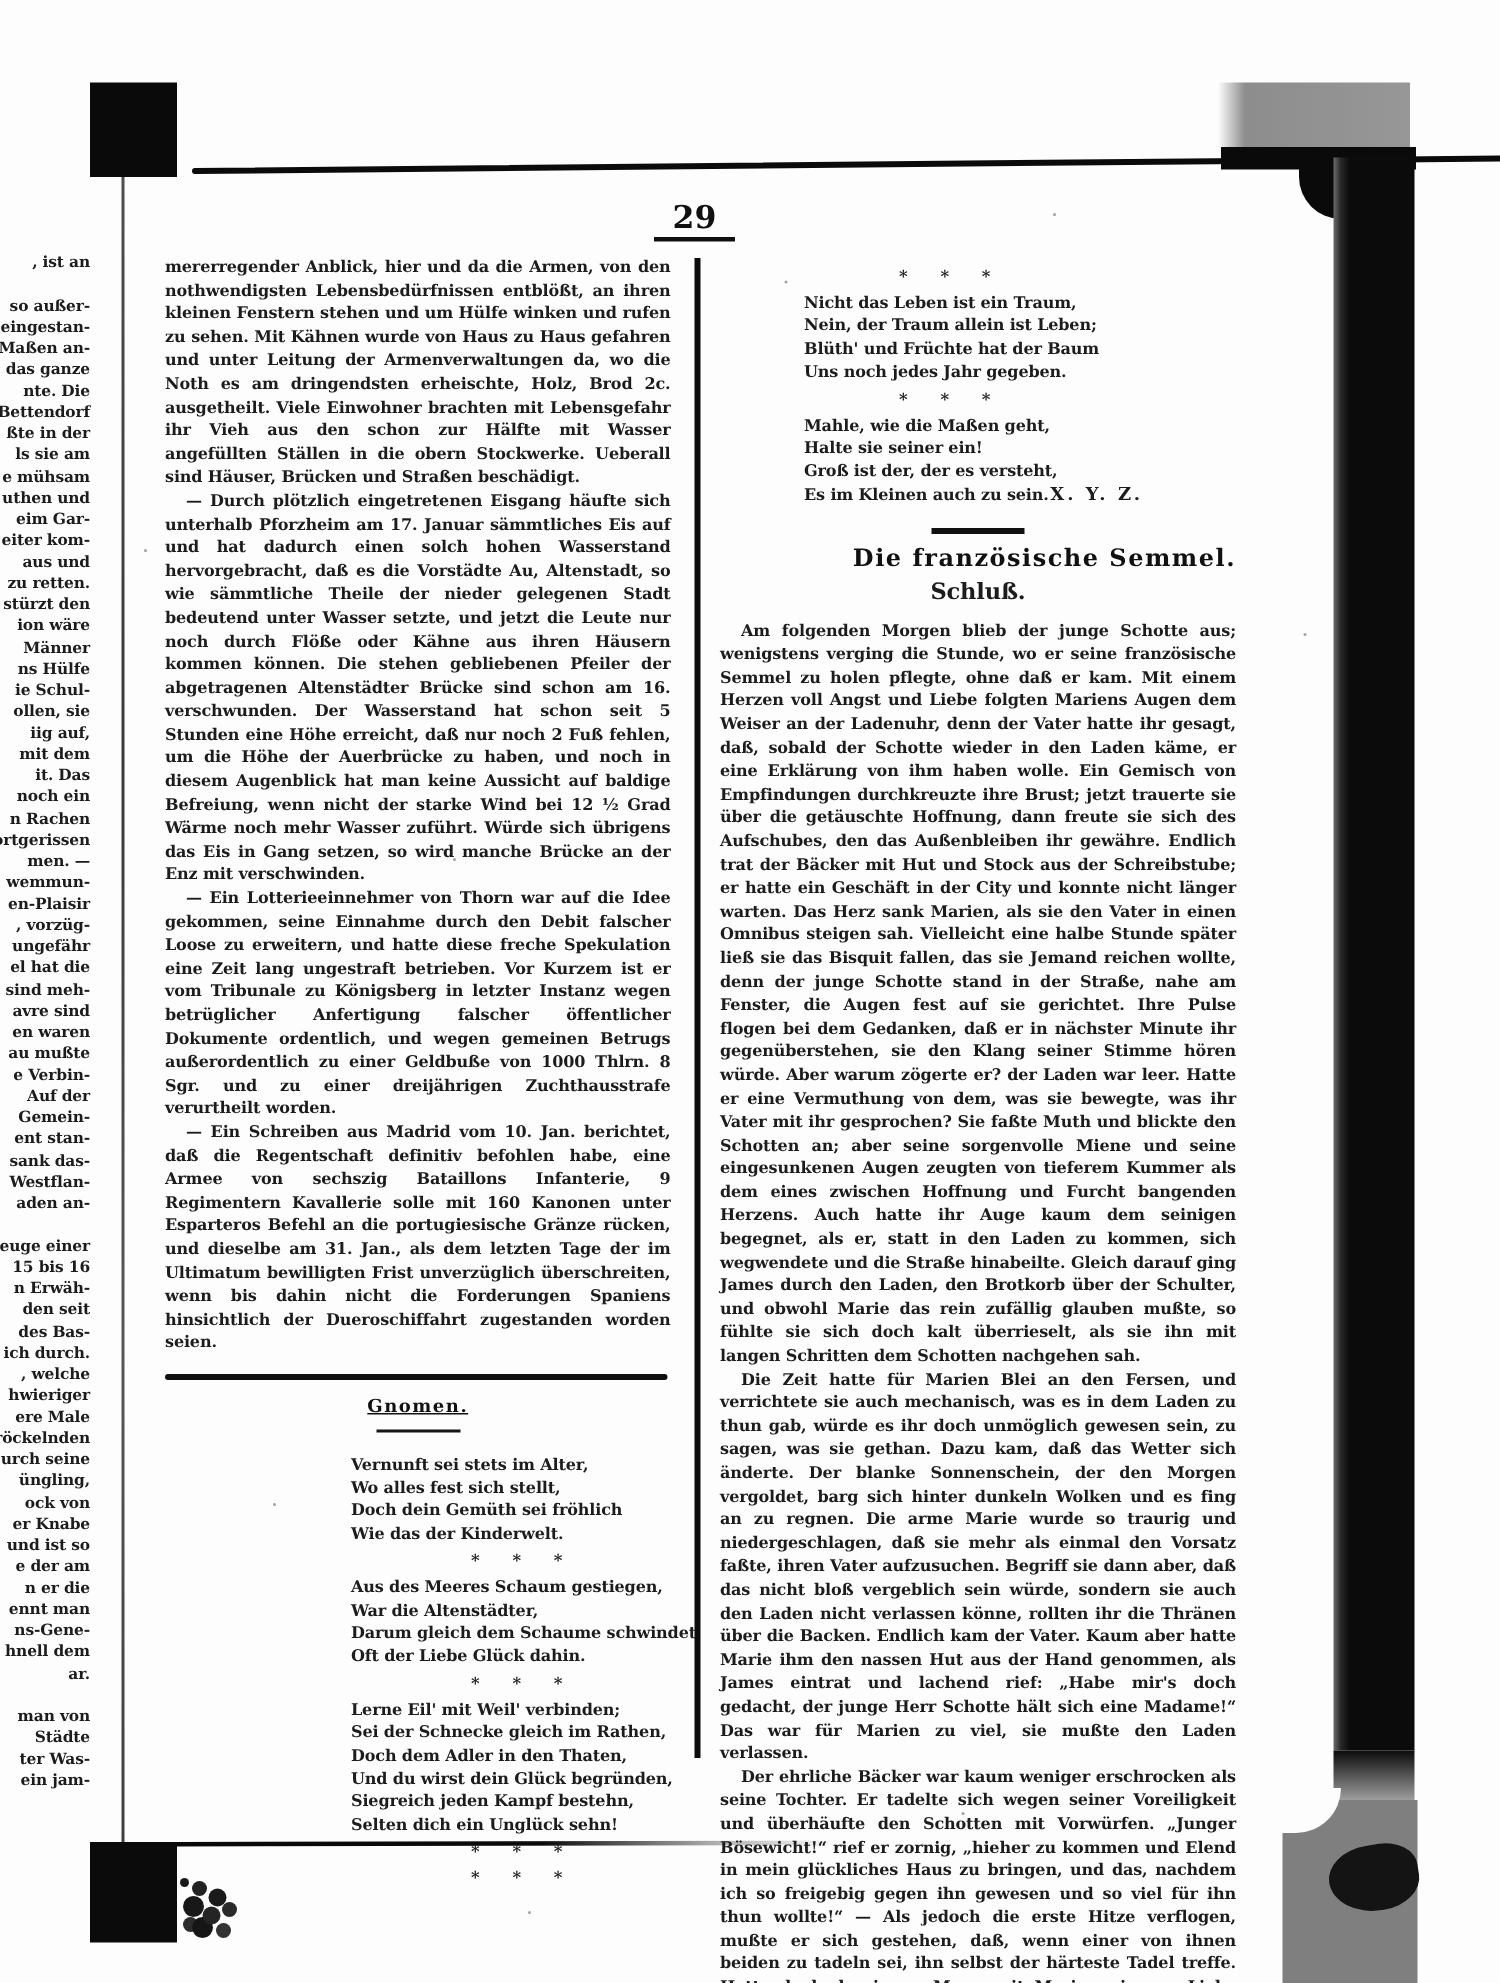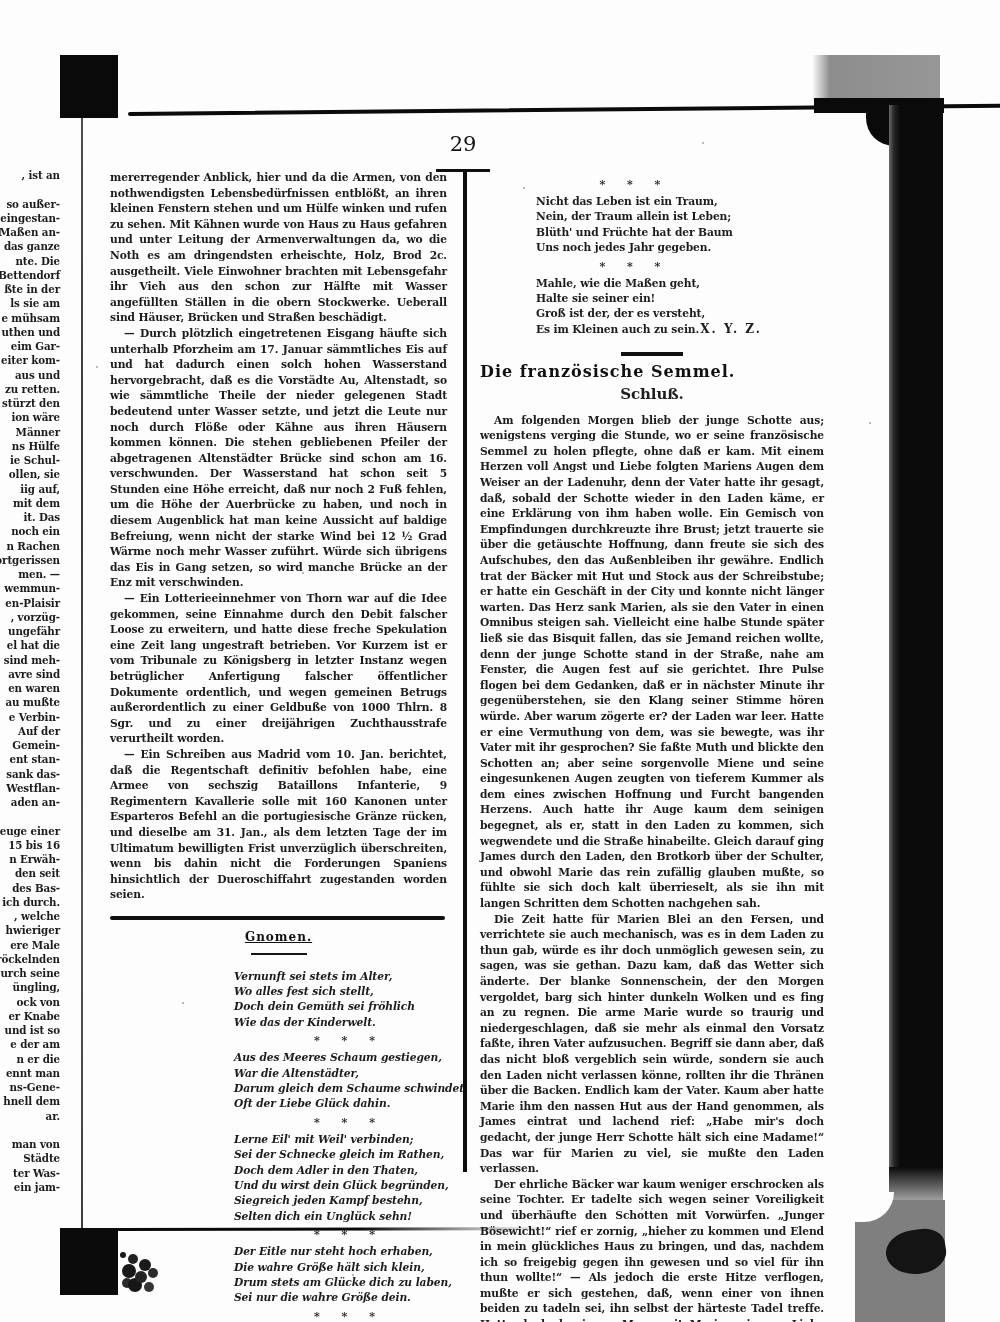--- a/index.html
+++ b/index.html
@@ -32,49 +32,49 @@
             box-shadow:10px 4px 0 2px #222,22px 10px 0 3px #1a1a1a,6px 16px 0 4px #181818,
                        18px 22px 0 3px #242424,30px 18px 0 2px #2a2a2a,12px 30px 0 4px #161616,
                        26px 32px 0 2px #333,4px 28px 0 2px #2c2c2c;}
   .line-bottom{position:absolute;left:118px;top:1228px;width:442px;height:3px;
             transform:rotate(-0.12deg);transform-origin:left center;
             background:linear-gradient(90deg,#0a0a0a 0%,#0a0a0a 55%,rgba(10,10,10,.3) 82%,rgba(10,10,10,0) 100%);}
   .speck{position:absolute;width:2px;height:2px;background:#555;border-radius:50%;opacity:.55;}
 
   
   .page-num{position:absolute;left:436px;top:132px;width:54px;text-align:center;
-            font-size:21px;font-weight:normal;color:#111;border-bottom:3px solid #101010;padding-bottom:13px;}
+            font-size:21px;font-weight:bold;color:#111;border-bottom:3px solid #101010;padding-bottom:1px;}
 
   .margin-col{position:absolute;left:-40px;top:169px;width:100px;text-align:right;}
   .frag-line{white-space:nowrap;height:14.25px;font-size:10.3px;font-weight:bold;letter-spacing:-0.1px;}
 
   .divider{position:absolute;left:463px;top:172px;width:4px;height:1000px;background:#0c0c0c;}
 
   .col{position:absolute;font-size:10.7px;line-height:15.6px;font-weight:bold;letter-spacing:-0.1px;}
   .col-left{left:110px;top:170px;width:337px;}
   .col-right{left:480px;top:166px;width:344px;}
 
   .body-para{margin:0;text-align:justify;text-indent:14px;}
   .no-indent{text-indent:0;}
 
   .poem{width:max-content;}
-  .poem-left{margin:14px 0 12px 124px;font-style:italic;}
+  .poem-left{margin:14px 0 12px 124px;}
   .poem-right{margin:12px 0 0 56px;}
   .poem-line{white-space:nowrap;line-height:15.4px;}
   .stanza-sep{text-align:center;letter-spacing:9px;font-size:11px;line-height:13px;margin:4px 0 3px;}
 
   .sig-row{display:flex;justify-content:flex-end;padding-right:62px;margin-top:-15.4px;}
   .signature{font-size:12px;letter-spacing:2px;}
 
   .rule-heavy{height:4px;background:#101010;margin:13px 2px 10px 0;border-radius:2px;}
   .rule-short{width:56px;height:2px;background:#151515;margin:7px auto 2px;}
   .rule-short-heavy{width:62px;height:4px;background:#101010;margin:15px auto 8px;}
 
   .section-title{font-size:12px;font-weight:bold;text-align:center;letter-spacing:1px;color:#111;margin:4px 0 0;text-decoration:underline;}
-  .story-title{font-size:16px;font-weight:bold;text-align:left;letter-spacing:1px;color:#111;margin:2px 0 0;}
+  .story-title{font-size:16px;font-weight:bold;text-align:right;letter-spacing:1px;color:#111;margin:2px 0 0;}
   .story-sub{font-size:15px;font-weight:bold;text-align:center;margin:7px 0 10px;}
 </style>
 </head>
 <body>
 
 <div class="canvas">
 
   <div class="blk-topleft"></div>
   <div class="line-top"></div>
   <div class="gray-topright"></div>
@@ -204,26 +204,20 @@
         <div class="stanza-sep">* * *</div>
         <div class="stanza">
           <div class="poem-line">Lerne Eil' mit Weil' verbinden;</div>
           <div class="poem-line">Sei der Schnecke gleich im Rathen,</div>
           <div class="poem-line">Doch dem Adler in den Thaten,</div>
           <div class="poem-line">Und du wirst dein Glück begründen,</div>
           <div class="poem-line">Siegreich jeden Kampf bestehn,</div>
           <div class="poem-line">Selten dich ein Unglück sehn!</div>
         </div>
         <div class="stanza-sep">* * *</div>
-        <div class="stanza">
-          <div class="poem-line">Der Eitle nur steht hoch erhaben,</div>
-          <div class="poem-line">Die wahre Größe hält sich klein,</div>
-          <div class="poem-line">Drum stets am Glücke dich zu laben,</div>
-          <div class="poem-line">Sei nur die wahre Größe dein.</div>
-        </div>
         <div class="stanza-sep">* * *</div>
       </div>
   </div>
 
   <div class="col col-right">
     <div class="poem poem-right">
         <div class="stanza-sep">* * *</div>
         <div class="stanza">
           <div class="poem-line">Nicht das Leben ist ein Traum,</div>
           <div class="poem-line">Nein, der Traum allein ist Leben;</div>

